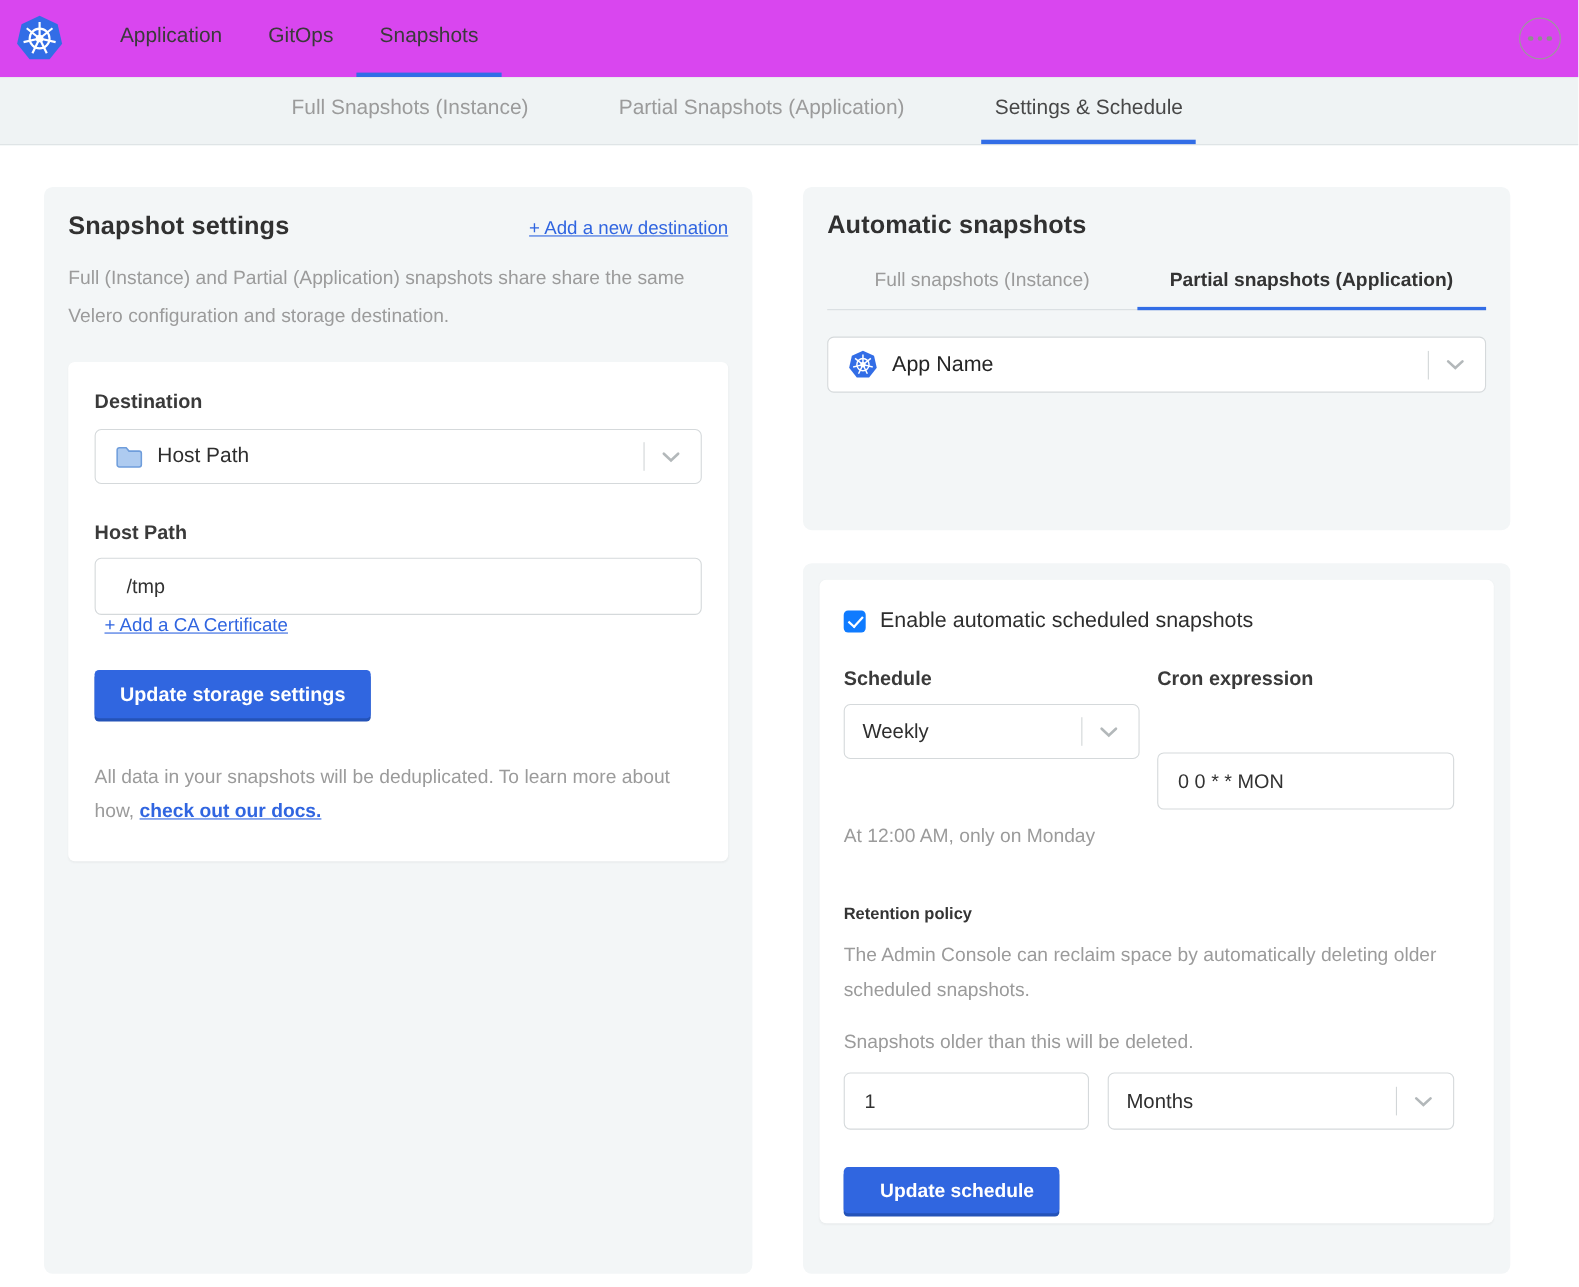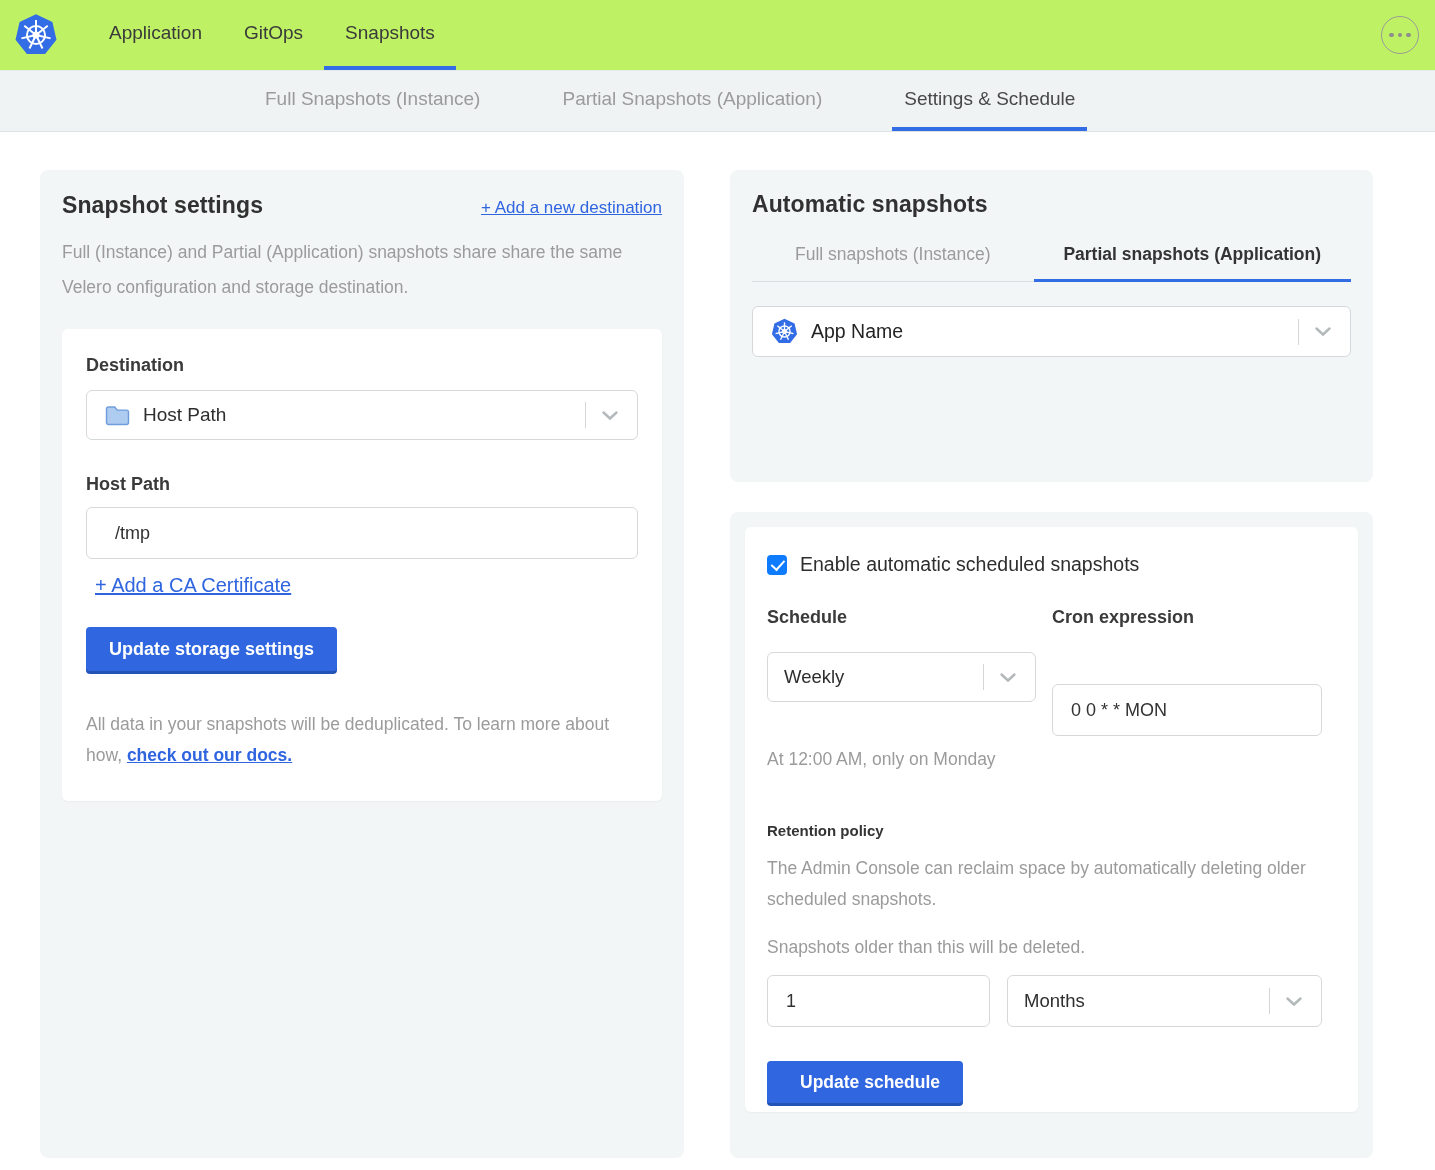--- a/index.html
+++ b/index.html
@@ -12,21 +12,21 @@
     --subnav-bg:#eff3f4;
     --heading:#313131;
     --muted:#9b9b9b;
     --border:#d5d9db;
   }
   *{box-sizing:border-box;margin:0;padding:0;}
   html,body{width:1435px;height:1170px;overflow:hidden;}
   body{font-family:"Liberation Sans","DejaVu Sans",sans-serif;background:#fff;color:#323232;}
 
   
-  .header{height:70px;display:flex;align-items:stretch;background:#bef264;padding-left:14px;}
+  .header{height:70px;display:flex;align-items:stretch;background:#d946ef;padding-left:14px;}
   .logo{width:44px;height:44px;align-self:center;margin-right:30px;}
   .nav{display:flex;}
   .nav-item{display:flex;align-items:center;padding:0 21px;font-size:19px;color:#3a3a3a;
     font-weight:500;cursor:pointer;border-bottom:4px solid transparent;}
   .nav-item.active{border-bottom-color:var(--accent-blue);}
   .header-right{margin-left:auto;display:flex;align-items:center;padding-right:16px;}
   .ellipsis{width:38px;height:38px;border:1.5px solid #9a9a9a;border-radius:50%;
     display:flex;align-items:center;justify-content:center;gap:4px;cursor:pointer;}
   .ellipsis i{width:4.5px;height:4.5px;border-radius:50%;background:#8e8e8e;display:block;}
 
@@ -54,21 +54,21 @@
     box-shadow:0 1px 2px rgba(0,0,0,.04);}
   .field-label{font-size:18px;font-weight:700;color:#3a3a3a;}
   .select{margin-top:14px;height:50px;border:1px solid var(--border);border-radius:6px;
     background:#fff;display:flex;align-items:center;padding-left:18px;cursor:pointer;}
   .select .sel-text{font-size:19px;color:#2e2e2e;margin-left:13px;}
   .sel-right{margin-left:auto;display:flex;align-items:center;padding-right:18px;}
   .sel-divider{width:1px;height:26px;background:#d2d6d8;margin-right:15px;}
   .text-input{display:block;width:100%;height:52px;border:1px solid var(--border);border-radius:6px;
     padding:0 18px;font-size:18px;color:#323232;font-family:inherit;background:#fff;outline:none;}
   .mt34{margin-top:34px;} .mt12{margin-top:12px;padding-left:28px;}
-  .ca-link{display:inline-block;margin-top:15px;margin-left:9px;font-size:20px;font-weight:500;}
+  .ca-link{display:inline-block;margin-left:9px;font-size:17px;font-weight:500;}
   .btn{display:inline-block;margin-top:30px;background:var(--button-blue);color:#fff;border:none;
     font-family:inherit;font-size:18px;font-weight:700;border-radius:4px;height:44px;padding:0 23px;
     cursor:pointer;box-shadow:0 3px 0 var(--button-shadow);}
   .docs-note{margin-top:38px;font-size:17.5px;line-height:31px;color:var(--muted);max-width:560px;}
   .docs-note a{font-weight:700;}
 
   
   .auto-card{padding:21px 22px;height:312px;}
   .inner-tabs{margin-top:26px;display:flex;border-bottom:1px solid #d9dee0;}
   .inner-tab{text-align:center;padding-bottom:14px;font-size:17.5px;color:var(--muted);
@@ -88,21 +88,21 @@
   .checkbox{width:20px;height:20px;border-radius:4px;background:var(--checkbox-blue);
     position:relative;cursor:pointer;flex:0 0 auto;}
   .checkbox::after{content:"";position:absolute;left:6.5px;top:2.5px;width:5.5px;height:11px;
     border:solid #fff;border-width:0 2.5px 2.5px 0;transform:rotate(42deg);}
   .check-label{margin-left:13px;font-size:19.5px;color:#2e2e2e;}
   .two-col{display:flex;gap:16px;}
   .col-a{width:269px;} .col-b{width:270px;}
   .labels-row{margin-top:31px;}
   .labels-row .field-label{font-size:18px;}
   .fields-row{margin-top:12px;}
-  .fields-row .select{margin-top:12px;gap:44px;}
+  .fields-row .select{margin-top:0;gap:44px;}
   .fields-row .sel-text{margin-left:0;font-size:18.5px;}
   .fields-row .select{padding-left:16px;}
   .cron-help{margin-top:13px;font-size:17.5px;color:var(--muted);}
   .retention-title{margin-top:52px;font-size:15px;font-weight:700;color:#343434;}
   .retention-desc{margin-top:14px;font-size:17.5px;line-height:31px;color:var(--muted);max-width:545px;}
   .retention-hint{margin-top:22px;font-size:17.5px;color:var(--muted);}
   .retention-row{margin-top:17px;display:flex;gap:17px;}
   .num-input{width:223px;height:52px;}
   .unit-select{width:315px;height:52px;margin-top:0;padding-left:16px;}
   .unit-select .sel-text{margin-left:0;font-size:18.5px;}

